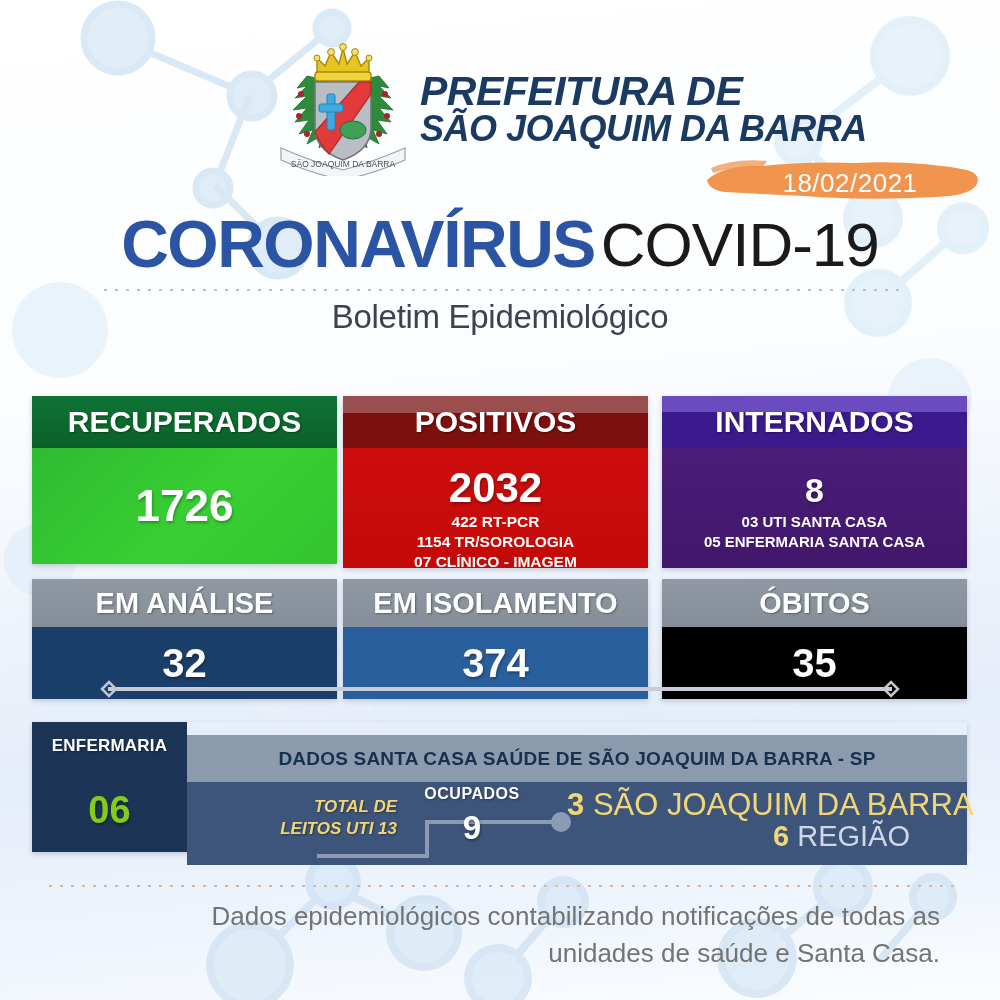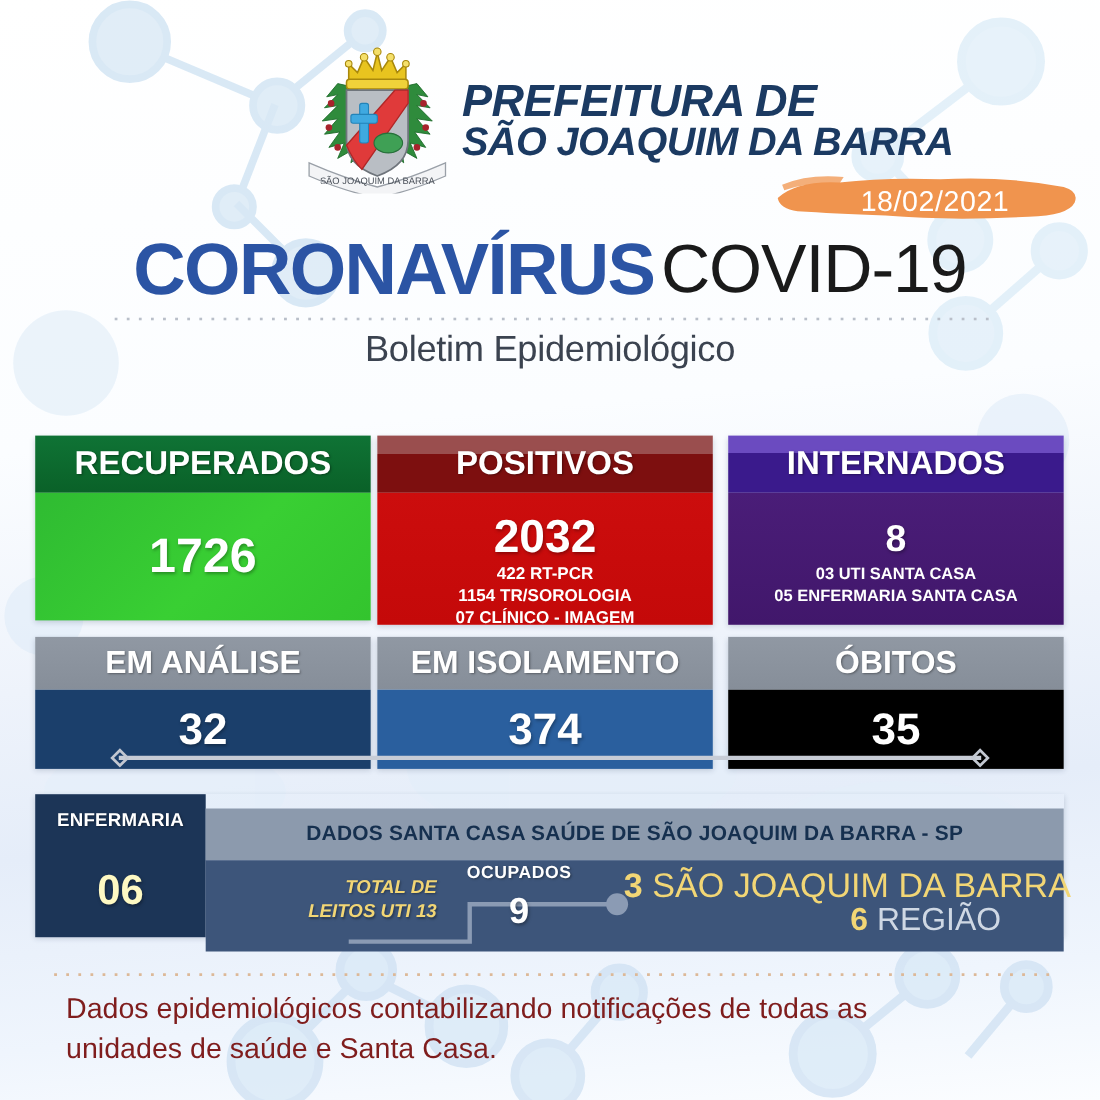--- a/index.html
+++ b/index.html
@@ -122,21 +122,21 @@
   #santa { position:absolute; left:32px; top:722px; width:935px; height:130px; z-index:3;
     box-shadow:0 2px 5px rgba(40,60,90,.22); }
   #santa-left { position:absolute; left:0; top:0; width:155px; height:130px; background:#1c3557; }
   #santa-left-head {
     width:100%; height:47px; display:flex; align-items:center; justify-content:center;
     color:#fff; font-weight:bold; font-size:17px; letter-spacing:0.2px;
     text-shadow:1px 1px 2px rgba(0,0,0,.4);
   }
   #santa-left-num {
     width:100%; height:83px; display:flex; align-items:center; justify-content:center;
-    color:#fef9c3; font-weight:bold; font-size:38px; text-shadow:1px 2px 3px rgba(0,0,0,.35);
+    color:#84cc16; font-weight:bold; font-size:38px; text-shadow:1px 2px 3px rgba(0,0,0,.35);
   }
   #santa-right { position:absolute; left:155px; top:13px; width:780px; height:126px; }
   #santa-right-head {
     width:100%; height:47px; background:#8c9aad;
     display:flex; align-items:center; justify-content:center;
     color:#16304f; font-weight:bold; font-size:19px; letter-spacing:0.2px;
   }
   #santa-right-body { position:relative; width:100%; height:83px; background:#3d557a; }
 
   #lbl-total {
@@ -166,22 +166,22 @@
   #bl2 .bn { color:#f2d675; }
   #bl2 .txt { color:#cfd8e4; font-weight:normal; }
 
   
   #dotted-2 {
     position:absolute; left:45px; top:884px; width:910px; height:4px; z-index:3;
     background-image:radial-gradient(circle, #dcb897 1.4px, transparent 1.5px);
     background-size:11px 4px;
   }
   #footer-text {
-    position:absolute; left:60px; top:898px; width:880px; text-align:left; z-index:3;
-    font-size:26px; color:#7f1d1d; line-height:1.42;
+    position:absolute; left:60px; top:898px; width:880px; text-align:right; z-index:3;
+    font-size:26px; color:#737373; line-height:1.42;
   }
 </style>
 </head>
 <body>
 
 <div id="bg">
   <div id="bg-grad"></div>
   <svg width="1000" height="1000" viewBox="0 0 1000 1000" style="position:absolute;inset:0;">
     <g stroke="#c3dcf0" stroke-width="7" fill="#cfe3f3" opacity="0.62">
       <line x1="120" y1="40" x2="250" y2="95"></line>

